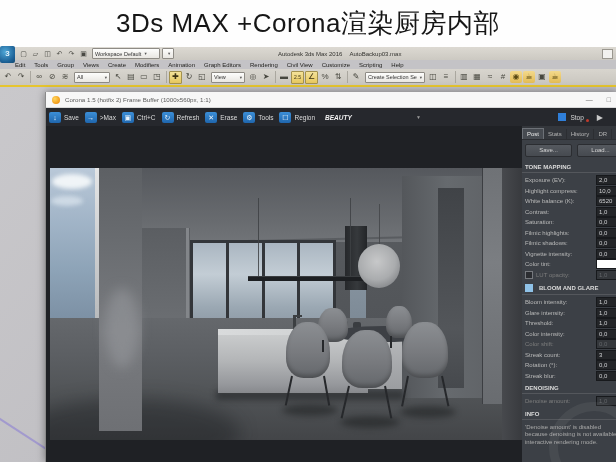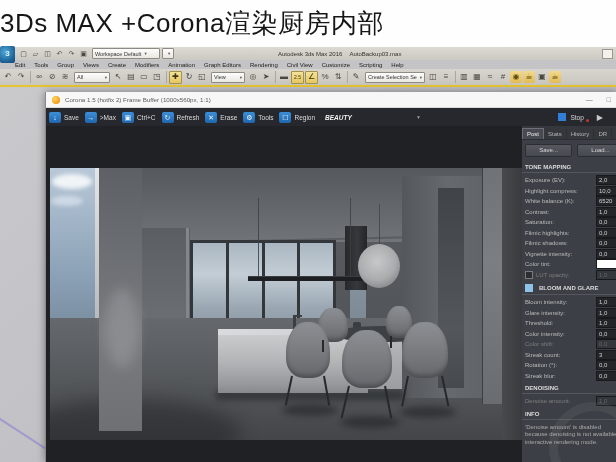--- a/index.html
+++ b/index.html
@@ -1,20 +1,20 @@
 <!DOCTYPE html>
 <html><head>
 <meta charset="utf-8">
 <style>
   html,body{margin:0;padding:0;}
   body{width:616px;height:462px;overflow:hidden;position:relative;background:#fff;
        font-family:"Liberation Sans","DejaVu Sans",sans-serif;}
   
   .caption{position:absolute;left:0;top:0;width:616px;height:47px;background:#fefefe;
-           display:flex;align-items:center;}
+           display:flex;align-items:center;justify-content:center;}
   .caption h1{margin:0;font-size:26px;font-weight:500;color:#161616;letter-spacing:.5px;}
   
   .max{position:absolute;left:0;top:47px;width:616px;height:415px;background:#c4c3c6;}
   .qa-row{position:absolute;left:0;top:0;width:616px;height:13px;
           background:linear-gradient(#dcd9d2,#ccc9c2);display:flex;align-items:center;}
   .max-logo{width:15px;height:17px;margin:2px 2px 0 0;border-radius:2px;z-index:5;
             background:radial-gradient(circle at 35% 35%,#4fa8d8,#1b5f94 70%,#14486f);
             color:#dff1fb;font-size:8px;line-height:16px;text-align:center;font-weight:bold;}
   .qa-ic{width:11px;height:11px;margin:0 0 0 1px;font-size:7px;line-height:11px;text-align:center;
          color:#4a4a44;}

